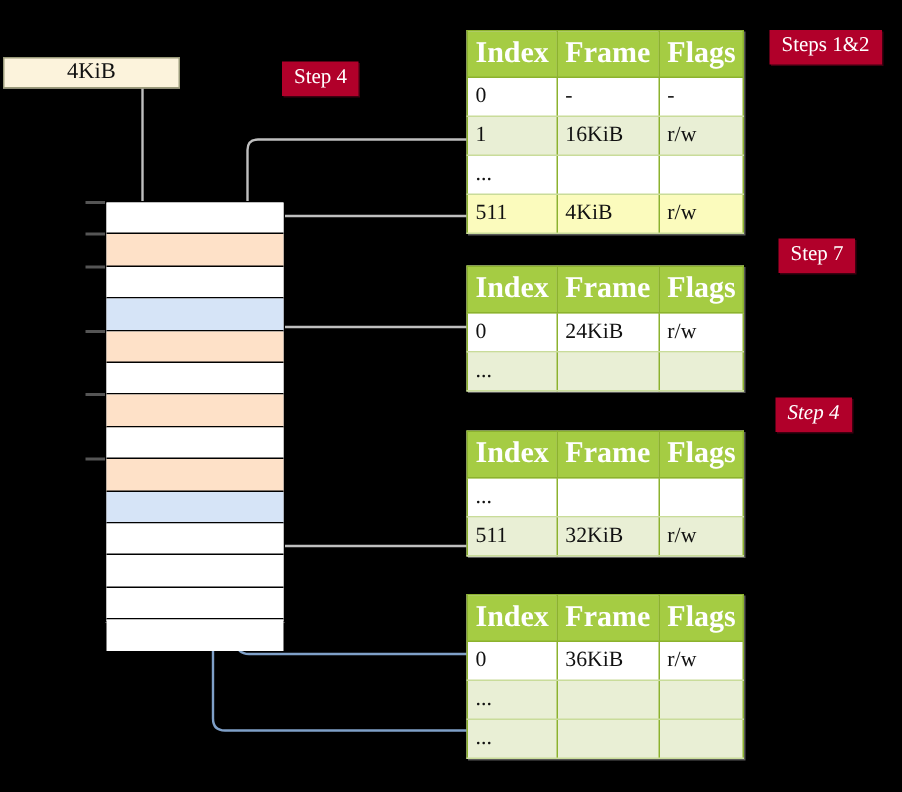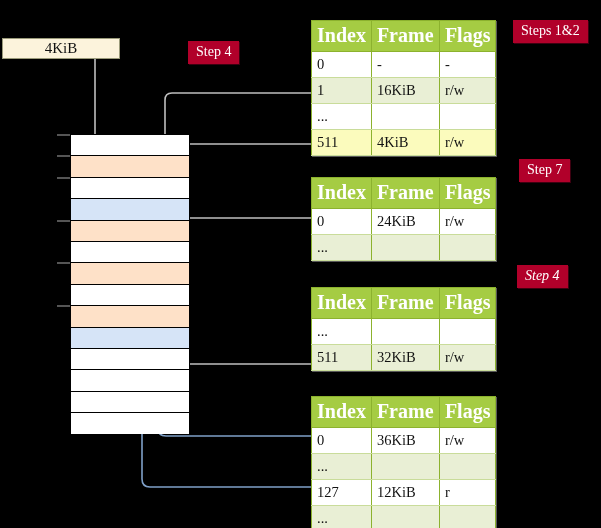--- a/index.html
+++ b/index.html
@@ -306,25 +306,20 @@
         <tr>
           <td>0</td>
           <td>36KiB</td>
           <td>r/w</td>
         </tr>
         <tr class="alt">
           <td>...</td>
           <td></td>
           <td></td>
         </tr>
-        <tr>
-          <td>127</td>
-          <td>12KiB</td>
-          <td>r</td>
-        </tr>
         <tr class="alt">
           <td>...</td>
           <td></td>
           <td></td>
         </tr>
       </tbody>
   </table>
 
 </div>
 

